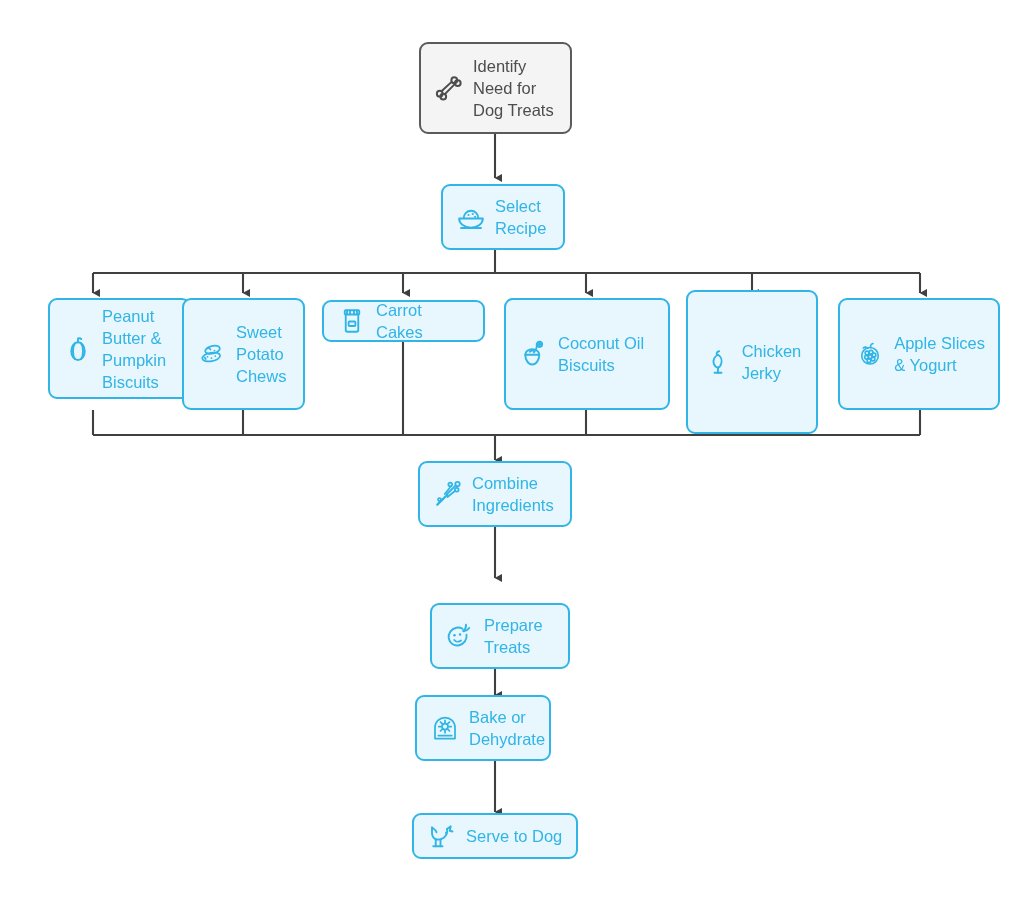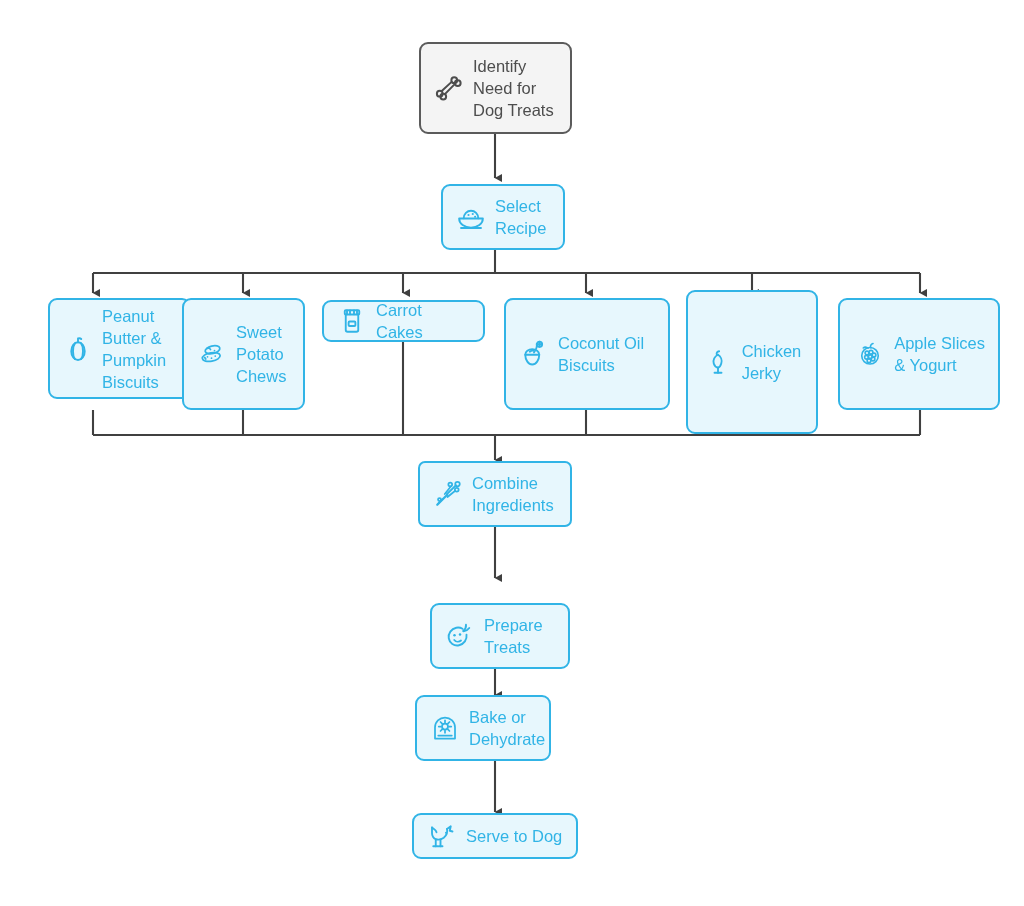--- a/index.html
+++ b/index.html
@@ -205,21 +205,21 @@
         <circle cx="14.4" cy="16.0" r="1.5"></circle>
         <circle cx="11.2" cy="17.4" r="1.5"></circle>
         <path d="M12.6 7.0 C12.0 5.4 12.8 4.0 14.4 3.6"></path>
         <path d="M10.4 7.4 C9.2 6.2 7.6 6.2 6.6 7.2"></path>
       </svg>
     </span>
     <span class="lbl">Apple Slices
 &amp; Yogurt</span>
   </div>
 
-  <div class="node" style="left:418px; top:461px; width:154px; height:66px;border-radius:7px;">
+  <div class="node" style="left:418px; top:461px; width:154px; height:66px;">
     <span class="ico">
       <svg class="ico-svg" viewBox="0 0 24 24" fill="none" stroke="currentColor" stroke-width="1.4" stroke-linecap="round" stroke-linejoin="round">
         <path d="M3.4 20.6 L11.4 12.6" stroke-width="1.8"></path>
         <path d="M11.0 12.2 L18.4 5.0"></path>
         <path d="M11.6 14.4 L17.8 9.4"></path>
         <path d="M9.4 12.0 L14.4 5.8"></path>
         <circle cx="19.6" cy="4.0" r="1.8"></circle>
         <circle cx="19.0" cy="8.6" r="1.5"></circle>
         <circle cx="13.8" cy="4.4" r="1.5"></circle>
         <circle cx="5.2" cy="16.4" r="1.2"></circle>

